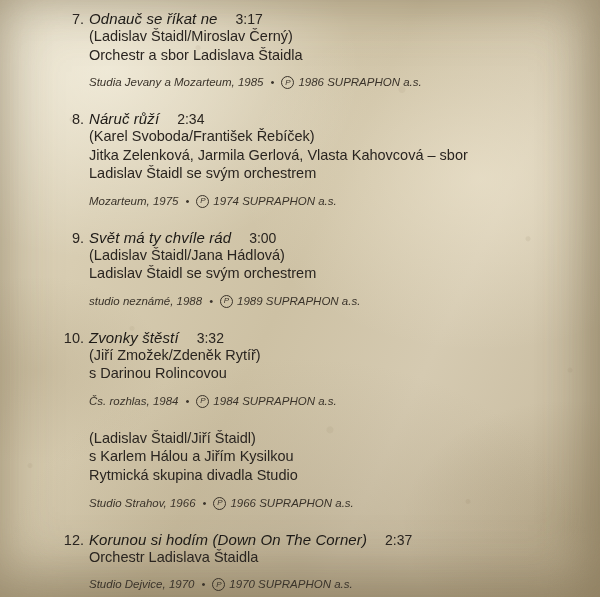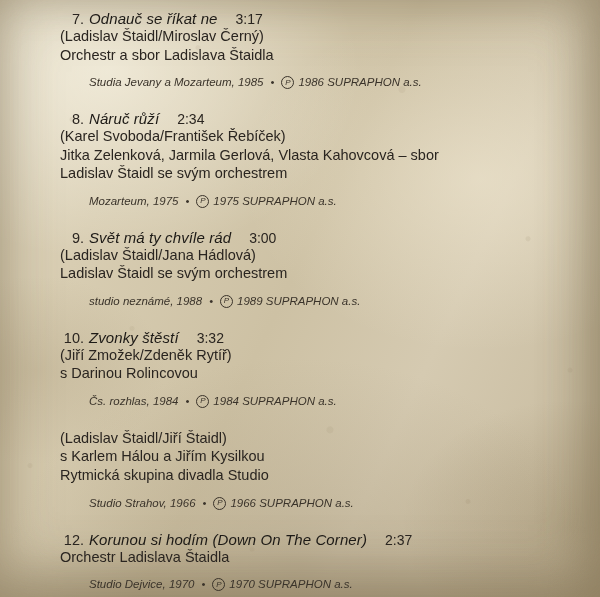--- a/index.html
+++ b/index.html
@@ -91,20 +91,21 @@
     letter-spacing: .1px;
   }
   .duration {
     font-size: 14px;
     color: #2a2520;
     margin-left: 18px;
   }
   .line {
     font-size: 14.5px;
     color: #2a2520;
+    margin-left: 29px;
     line-height: 1.28;
     white-space: nowrap;
   }
   .credit {
     font-size: 11.5px;
     color: #3a332a;
     margin-left: 29px;
     margin-top: 12px;
     display: flex;
     align-items: flex-start;
@@ -158,21 +159,21 @@
         <span class="title">Náruč růží</span>
         <span class="duration">2:34</span>
       </div>
       <div class="line">(Karel Svoboda/František Řebíček)</div>
       <div class="line">Jitka Zelenková, Jarmila Gerlová, Vlasta Kahovcová – sbor</div>
       <div class="line">Ladislav Štaidl se svým orchestrem</div>
       <div class="credit">
         <span>Mozarteum, 1975</span>
         <span class="sep">•</span>
         <span class="pmark">P</span>
-        <span>1975 SUPRAPHON a.s.</span>
+        <span>1974 SUPRAPHON a.s.</span>
       </div>
     </div>
 
     <div class="track">
       <div class="track-head">
         <span class="num">9.</span>
         <span class="title">Svět má ty chvíle rád</span>
         <span class="duration">3:00</span>
       </div>
       <div class="line">(Ladislav Štaidl/Jana Hádlová)</div>

